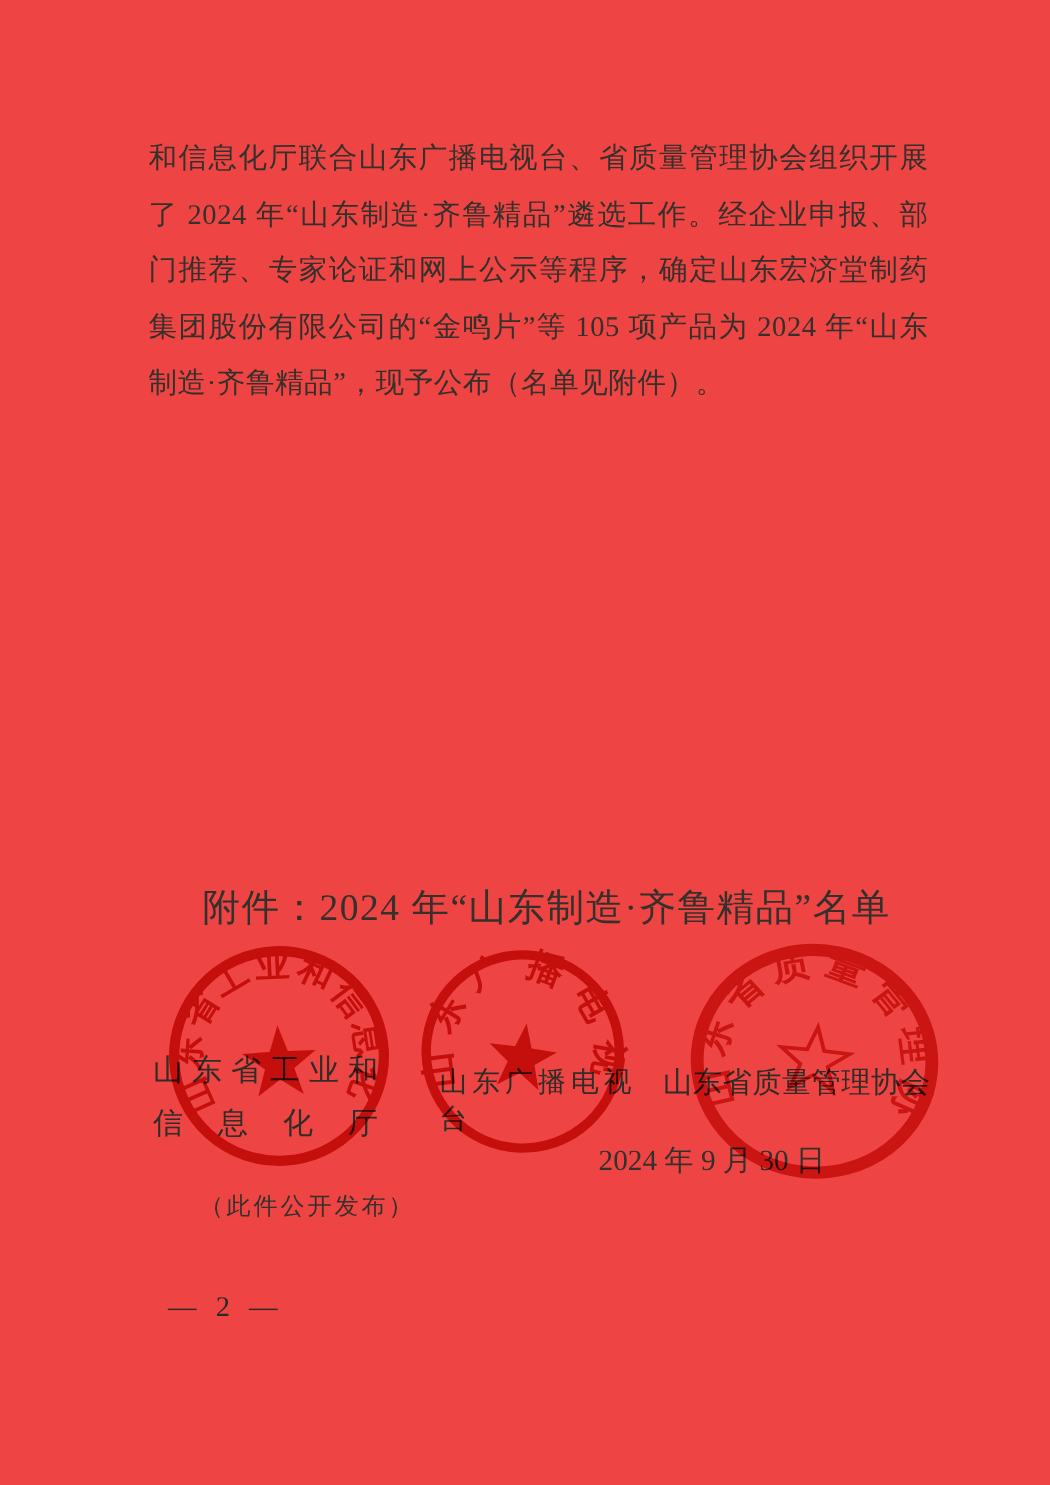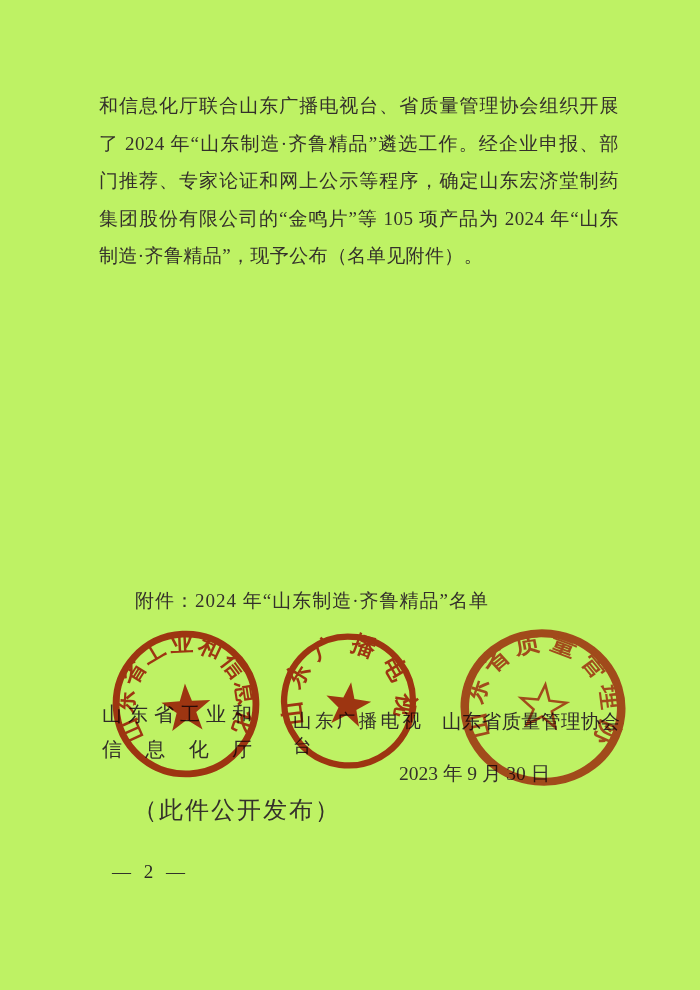--- a/index.html
+++ b/index.html
@@ -4,21 +4,21 @@
 <style>
   html, body {
     margin: 0;
     padding: 0;
     background: #ffffff;
   }
   .page {
     position: relative;
     width: 700px;
     height: 990px;
-    background: #bef264;
+    background: #ef4444;
     overflow: hidden;
     font-family: "Liberation Serif", "DejaVu Serif", serif;
     color: #34302b;
   }
 
   
   .body-text {
     position: absolute;
     left: 99px;
     top: 87px;
@@ -29,21 +29,21 @@
     text-justify: inter-ideograph;
     letter-spacing: 0.4px;
   }
   .body-text p { margin: 0; }
   .body-text p.indent { text-indent: 2em; }
 
   .attachment-line {
     position: absolute;
     left: 135px;
     top: 588px;
-    font-size: 19px;
+    font-size: 25px;
     letter-spacing: 1px;
     white-space: nowrap;
   }
 
   
   .org-name {
     position: absolute;
     text-align: justify;
     text-align-last: justify;
     text-justify: inter-ideograph;
@@ -57,21 +57,21 @@
     position: absolute;
     left: 399px;
     top: 760px;
     font-size: 19.5px;
     white-space: nowrap;
   }
   .public-note {
     position: absolute;
     left: 133px;
     top: 794px;
-    font-size: 24px;
+    font-size: 16px;
     letter-spacing: 2px;
     white-space: nowrap;
     text-align: center;
   }
 
   
   .page-number {
     position: absolute;
     left: 112px;
     top: 861px;
@@ -107,21 +107,21 @@
 
   <div class="attachment-line">附件：2024 年“山东制造·齐鲁精品”名单</div>
 
   <div class="org-name org1">
     <div>山东省工业和</div>
     <div>信息化厅</div>
   </div>
   <div class="org-name org2">山东广播电视台</div>
   <div class="org-name org3">山东省质量管理协会</div>
 
-  <div class="sig-date">2023 年 9 月 30 日</div>
+  <div class="sig-date">2024 年 9 月 30 日</div>
   <div class="public-note">（此件公开发布）</div>
 
   <svg class="seal seal-1" viewBox="0 0 200 200" aria-hidden="true">
     <circle class="ring" cx="100" cy="100" r="92"></circle>
     <path id="seal-arc-1" d="M 42.7 140.2 A 70 70 0 1 1 157.3 140.2" fill="none"></path>
     <text class="seal-text" font-size="30" letter-spacing="4">
       <textPath href="#seal-arc-1" startOffset="0">山东省工业和信息化厅</textPath>
     </text>
     <polygon class="star-solid" points="100,73 108,96 132.3,96.5 112.9,111.2 120,134.5 100,120.6 80,134.5 87.1,111.2 67.7,96.5 92,96"></polygon>
   </svg>

